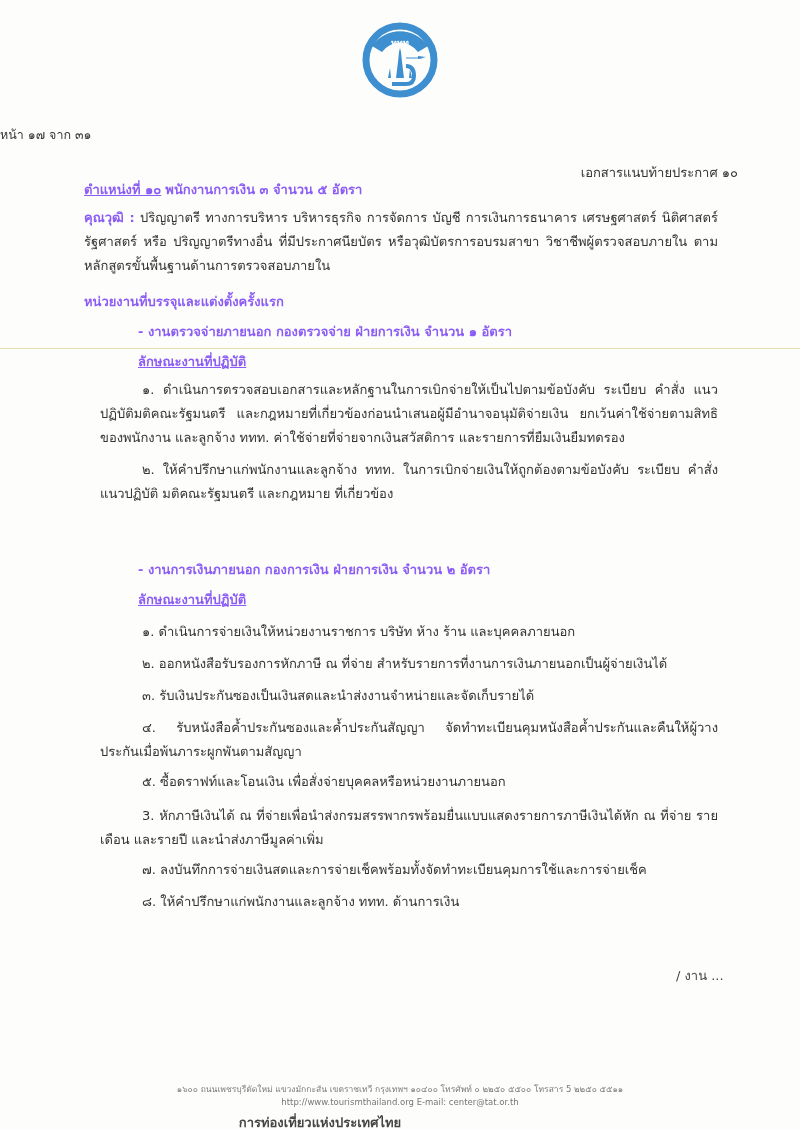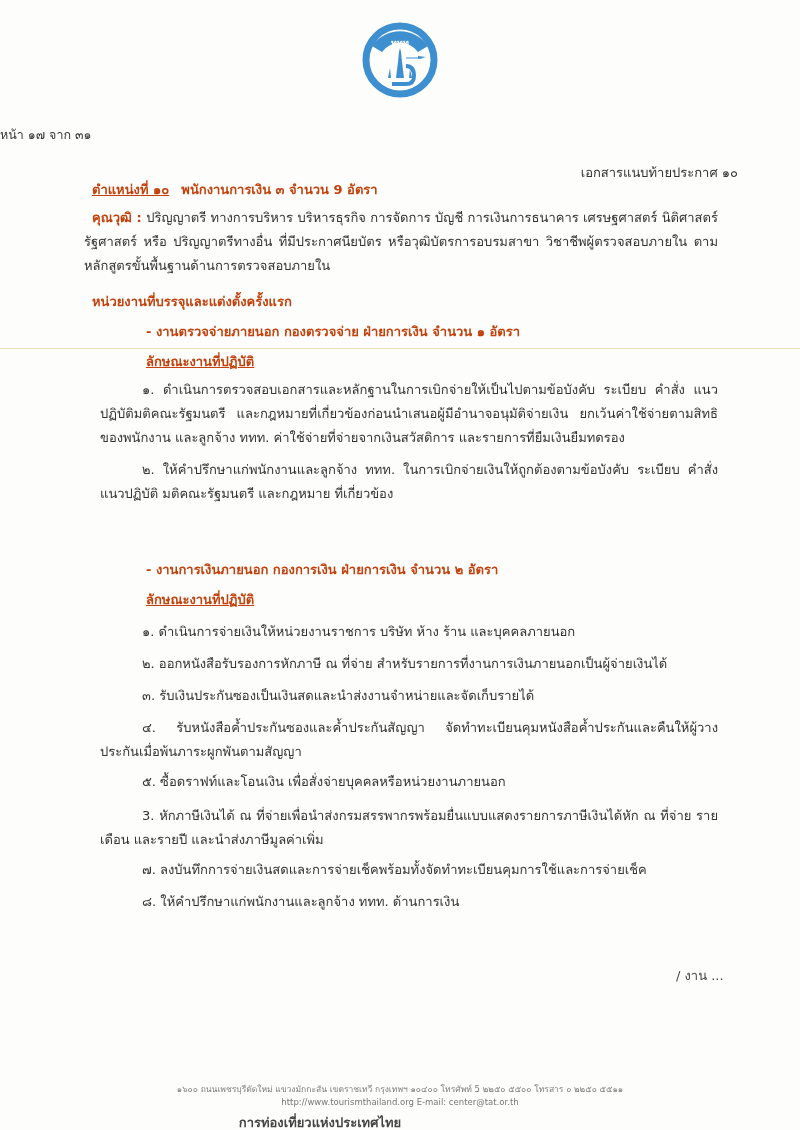--- a/index.html
+++ b/index.html
@@ -6,21 +6,21 @@
     body {
       width: 800px; height: 1130px; position: relative; overflow: hidden;
       font-family: "DejaVu Sans", "Liberation Sans", sans-serif;
       color: #2a2a2a;
       background: #fdfdfb;
     }
     .logo { position: absolute; left: 362px; top: 22px; width: 76px; height: 76px; }
     .page-num { position: absolute; left: 0; width: 800px; top: 125px; font-size: 12.5px; color: #3a3a3a; }
     .attach { position: absolute; right: 62px; top: 162px; font-size: 13px; color: #333; }
     .line { position: absolute; font-size: 13px; line-height: 20px; color: #2e2e2e; white-space: nowrap; }
-    .bold { font-weight: bold; color: #c2410c; margin-left: 8px; }
+    .bold { font-weight: bold; color: #8b5cf6; }
     .u { text-decoration: underline; }
     .para { position: absolute; left: 100px; width: 618px; font-size: 13px; line-height: 24px; color: #333; text-align: justify; }
     .para .indent { display: inline-block; width: 42px; }
     .scanline { position: absolute; left: 0; top: 348px; width: 800px; height: 1px; background: #e6e0b8; }
     .footer-title { position: absolute; left: 0; width: 640px; top: 1112px; text-align: center; font-size: 13px; font-weight: bold; color: #444; }
     .footer-addr { position: absolute; left: 0; width: 800px; top: 1082px; text-align: center; font-size: 8.5px; color: #777; }
     .footer-web { position: absolute; left: 0; width: 800px; top: 1097px; text-align: center; font-size: 8.5px; color: #777; }
     .cont { position: absolute; left: 676px; top: 965px; font-size: 13px; color: #444; }
   </style>
 </head>
@@ -37,21 +37,21 @@
     <line x1="44" y1="36" x2="60" y2="36" stroke="#3d8fd0" stroke-width="1"></line>
     <path d="M56 34 L64 35 L56 37 Z" fill="#3d8fd0"></path>
   </svg>
 </div>
 
 <div class="page-num">หน้า ๑๗ จาก ๓๑</div>
 <div class="attach">เอกสารแนบท้ายประกาศ ๑๐</div>
 
 <div class="line" style="left:84px; top:180px;">
   <span class="bold u">ตำแหน่งที่ ๑๐</span>
-  <span class="bold">พนักงานการเงิน ๓ จำนวน 9 อัตรา</span>
+  <span class="bold">พนักงานการเงิน ๓ จำนวน ๕ อัตรา</span>
 </div>
 
 <div class="para" style="left:84px; top:206px; width:634px; line-height:24px;">
   <span class="bold">คุณวุฒิ :</span>
   <span>ปริญญาตรี ทางการบริหาร บริหารธุรกิจ การจัดการ บัญชี การเงินการธนาคาร เศรษฐศาสตร์ นิติศาสตร์ รัฐศาสตร์ หรือ ปริญญาตรีทางอื่น ที่มีประกาศนียบัตร หรือวุฒิบัตรการอบรมสาขา วิชาชีพผู้ตรวจสอบภายใน ตามหลักสูตรขั้นพื้นฐานด้านการตรวจสอบภายใน</span>
 </div>
 
 <div class="line bold" style="left:84px; top:292px;">หน่วยงานที่บรรจุและแต่งตั้งครั้งแรก</div>
 
 <div class="line bold" style="left:138px; top:322px;">- งานตรวจจ่ายภายนอก กองตรวจจ่าย ฝ่ายการเงิน จำนวน ๑ อัตรา</div>
@@ -69,14 +69,14 @@
 <div class="para" style="top:684px;"><span class="indent"></span><span>๓. รับเงินประกันซองเป็นเงินสดและนำส่งงานจำหน่ายและจัดเก็บรายได้</span></div>
 <div class="para" style="top:716px;"><span class="indent"></span><span>๔. รับหนังสือค้ำประกันซองและค้ำประกันสัญญา จัดทำทะเบียนคุมหนังสือค้ำประกันและคืนให้ผู้วางประกันเมื่อพ้นภาระผูกพันตามสัญญา</span></div>
 <div class="para" style="top:770px;"><span class="indent"></span><span>๕. ซื้อดราฟท์และโอนเงิน เพื่อสั่งจ่ายบุคคลหรือหน่วยงานภายนอก</span></div>
 <div class="para" style="top:804px;"><span class="indent"></span><span>3. หักภาษีเงินได้ ณ ที่จ่ายเพื่อนำส่งกรมสรรพากรพร้อมยื่นแบบแสดงรายการภาษีเงินได้หัก ณ ที่จ่าย รายเดือน และรายปี และนำส่งภาษีมูลค่าเพิ่ม</span></div>
 <div class="para" style="top:858px;"><span class="indent"></span><span>๗. ลงบันทึกการจ่ายเงินสดและการจ่ายเช็คพร้อมทั้งจัดทำทะเบียนคุมการใช้และการจ่ายเช็ค</span></div>
 <div class="para" style="top:890px;"><span class="indent"></span><span>๘. ให้คำปรึกษาแก่พนักงานและลูกจ้าง ททท. ด้านการเงิน</span></div>
 
 <div class="cont">/ งาน ...</div>
 
 <div class="footer-title">การท่องเที่ยวแห่งประเทศไทย</div>
-<div class="footer-addr">๑๖๐๐ ถนนเพชรบุรีตัดใหม่ แขวงมักกะสัน เขตราชเทวี กรุงเทพฯ ๑๐๔๐๐ โทรศัพท์ 5 ๒๒๕๐ ๕๕๐๐ โทรสาร ๐ ๒๒๕๐ ๕๕๑๑</div>
+<div class="footer-addr">๑๖๐๐ ถนนเพชรบุรีตัดใหม่ แขวงมักกะสัน เขตราชเทวี กรุงเทพฯ ๑๐๔๐๐ โทรศัพท์ ๐ ๒๒๕๐ ๕๕๐๐ โทรสาร 5 ๒๒๕๐ ๕๕๑๑</div>
 <div class="footer-web">http://www.tourismthailand.org E-mail: center@tat.or.th</div>
 
 </body></html>

